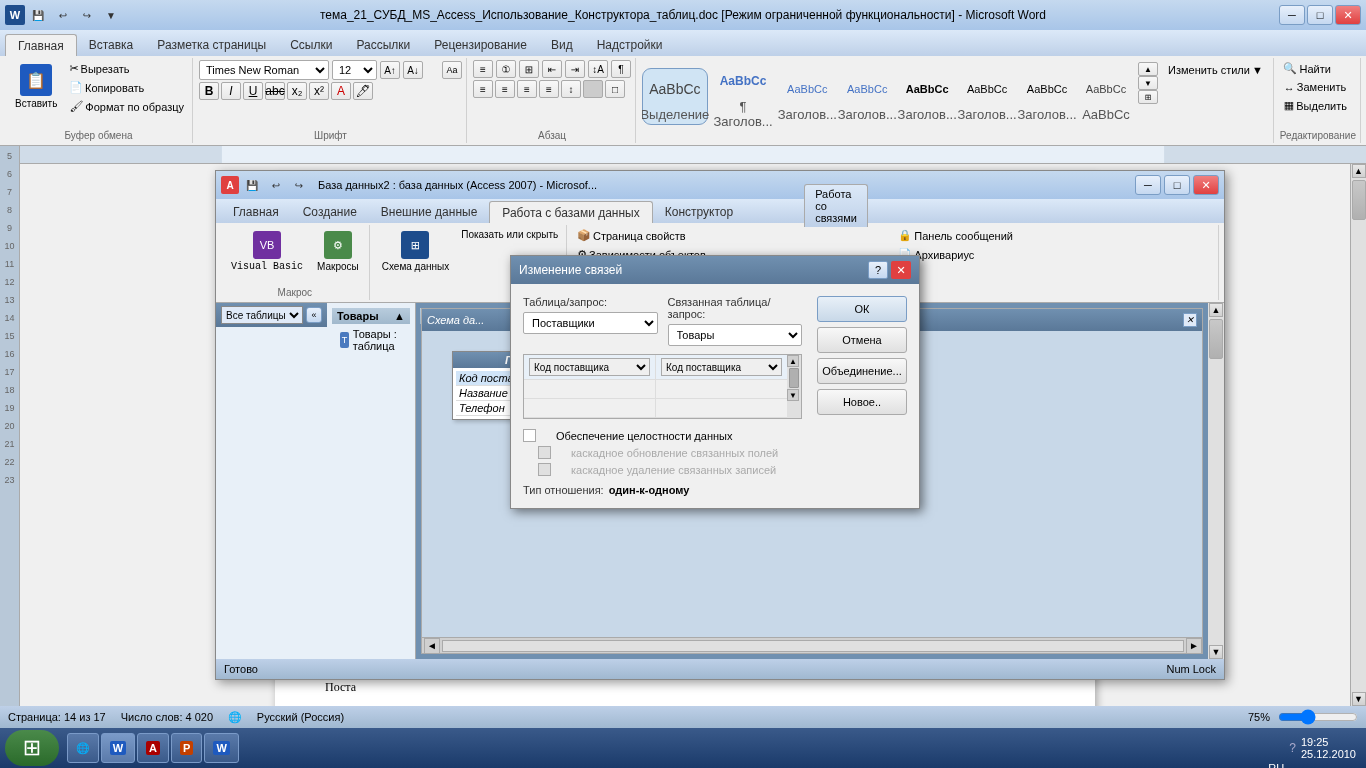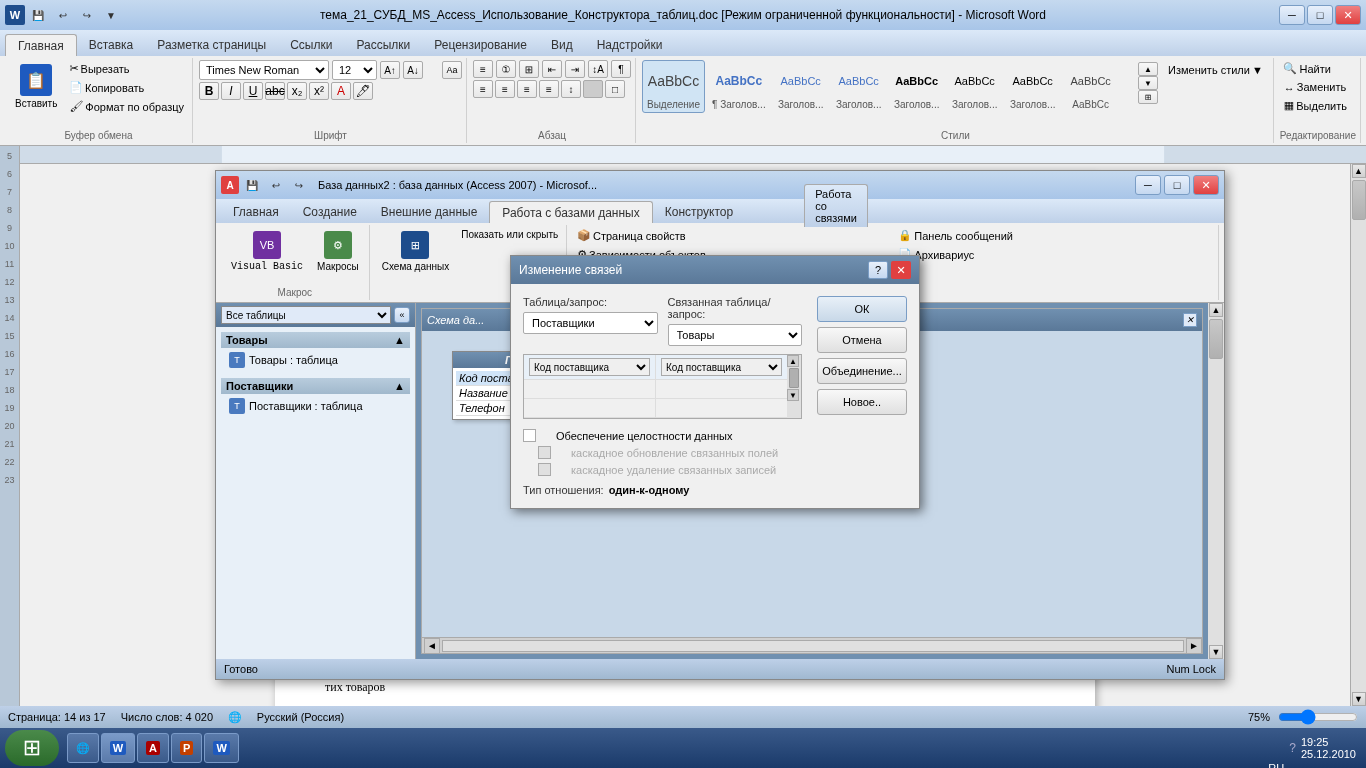--- a/index.html
+++ b/index.html
@@ -59,21 +59,21 @@
     .access-title-left { display: flex; align-items: center; gap: 4px; }
     .access-icon { width: 18px; height: 18px; background: #e04040; border-radius: 2px; color: white; font-size: 10px; display: flex; align-items: center; justify-content: center; font-weight: bold; }
     .access-title-right { display: flex; gap: 3px; font-size: 11px; }
     .access-work-tab { position: absolute; top: -1px; right: -2px; background: linear-gradient(to bottom, #dce9f8, #bed0e8); border: 1px solid #aaa; border-bottom: none; padding: 3px 10px; font-size: 11px; cursor: pointer; border-top-left-radius: 3px; border-top-right-radius: 3px; }
 
     .access-ribbon-tabs { height: 24px; background: linear-gradient(to bottom, #dce9f8, #bed0e8); display: flex; align-items: flex-end; padding: 0 5px; }
     .access-ribbon { height: 80px; background: #f0f0f0; border-bottom: 1px solid #aaa; display: flex; align-items: stretch; padding: 2px 5px; gap: 2px; }
     .access-body { flex: 1; display: flex; overflow: hidden; background: #7090b0; }
 
     
-    .access-sidebar { width: 200px; background: #e8f0f8; border-right: 1px solid #aaa; display: flex; flex-direction: column; }
+    .access-sidebar { width: 200px; background: #e8f0f8; border-right: 1px solid #aaa; display: flex; flex-direction: row; }
     .sidebar-header { height: 24px; background: linear-gradient(to bottom, #7090b0, #5a7898); display: flex; align-items: center; padding: 0 5px; gap: 3px; }
     .sidebar-section { padding: 3px 5px; }
     .sidebar-section-title { font-size: 11px; font-weight: bold; background: linear-gradient(to bottom, #b8ccdd, #a0b8cc); padding: 2px 5px; margin: 2px 0; cursor: pointer; display: flex; align-items: center; justify-content: space-between; }
     .sidebar-item { display: flex; align-items: center; gap: 4px; padding: 2px 8px; font-size: 11px; cursor: pointer; }
     .table-icon { width: 16px; height: 16px; background: #4a7abf; border-radius: 2px; color: white; font-size: 9px; display: flex; align-items: center; justify-content: center; }
 
     
     .schema-area { flex: 1; background: #14532d; border: 1px solid #aaa; margin: 5px; display: flex; flex-direction: column; overflow: hidden; font-style: italic; }
     .schema-title { height: 22px; background: linear-gradient(to bottom, #7090b0, #5a7898); display: flex; align-items: center; padding: 0 5px; }
     .schema-content { flex: 1; background: #c8d8e8; position: relative; overflow: hidden; }
@@ -124,24 +124,24 @@
     .doc-text { font-size: 12px; line-height: 1.6; font-family: 'Times New Roman', serif; }
     .doc-text p { margin-bottom: 4px; }
 
     .access-status { height: 20px; background: linear-gradient(to bottom, #bed0e8, #a0b8d0); display: flex; align-items: center; padding: 0 8px; font-size: 11px; justify-content: space-between; }
 
     .word-content { display: flex; overflow: hidden; flex: 1; }
     .left-margin { width: 20px; background: #b8c8d8; border-right: 1px solid #aaa; display: flex; flex-direction: column; align-items: center; padding-top: 5px; }
     .margin-num { font-size: 9px; color: #666; margin-bottom: 8px; }
 
     .styles-preview-area { display: flex; align-items: center; gap: 2px; flex: 1; overflow: hidden; }
-    .style-item { display: flex; flex-direction: column; align-items: center; padding: 2px 4px; border: 1px solid transparent; min-width: 56px; cursor: pointer; border-radius: 3px; text-align: center; }
+    .style-item { display: flex; flex-direction: column; align-items: center; padding: 2px 4px; border: 1px solid transparent; min-width: 56px; cursor: pointer; border-radius: 9px; text-align: center; }
     .style-item.active { border-color: #7a9dc5; background: #d0e4f4; }
     .style-text { height: 36px; display: flex; align-items: center; font-size: 14px; }
-    .style-name { font-size: 10px; color: #555; }
+    .style-name { font-size: 13px; color: #555; }
 
     .access-schema-main { display: flex; flex-direction: column; flex: 1; overflow: hidden; }
 
     .field-table-container { display: flex; border: 1px solid #aaa; margin-bottom: 10px; }
     .field-cols { flex: 1; }
     .scrollbar-mini { width: 14px; background: #e0e0e0; }
     .scroll-mini-arrow { width: 12px; height: 12px; background: #d0d0d0; border: 1px solid #aaa; display: flex; align-items: center; justify-content: center; font-size: 8px; cursor: pointer; }
     .scroll-mini-thumb { width: 10px; height: 20px; background: #b0b0b0; margin: 1px auto; border: 1px solid #999; border-radius: 1px; }
   </style>
 </head>
@@ -299,21 +299,20 @@
           <div class="para-btn" style="height:14px;font-size:8px;">▼</div>
           <div class="para-btn" style="height:14px;font-size:8px;">⊞</div>
         </div>
         <div style="display:flex;flex-direction:column;gap:3px;padding:2px;">
           <div class="ribbon-btn-small">
             <span>Изменить стили</span>
             <span>▼</span>
           </div>
         </div>
       </div>
-      <div class="ribbon-group-label">Стили</div>
     </div>
 
     <div class="ribbon-group">
       <div class="ribbon-group-content" style="flex-direction:column;gap:2px;">
         <div class="ribbon-btn-small">
           <span>🔍</span>
           <span>Найти</span>
         </div>
         <div class="ribbon-btn-small">
           <span>↔</span>
@@ -380,21 +379,20 @@
               <p>Находясь</p>
               <p>Появ</p>
               <p>пом «Код п</p>
               <p>Щёлк</p>
               <p>повлечет по</p>
               <p>Перед</p>
               <p>Щёлч</p>
               <p>по стрелке</p>
               <p>Выбер</p>
               <p>Выпол</p>
-              <p>тих товаров</p>
               <p>Поста</p>
 
             </div>
           </div>
         </div>
 
         <div class="scrollbar-v" style="width:16px;background:#e0e0e0;border-left:1px solid #aaa;">
           <div class="scroll-arrow">▲</div>
           <div class="scroll-thumb"></div>
           <div class="scroll-arrow" style="margin-top:auto;">▼</div>

